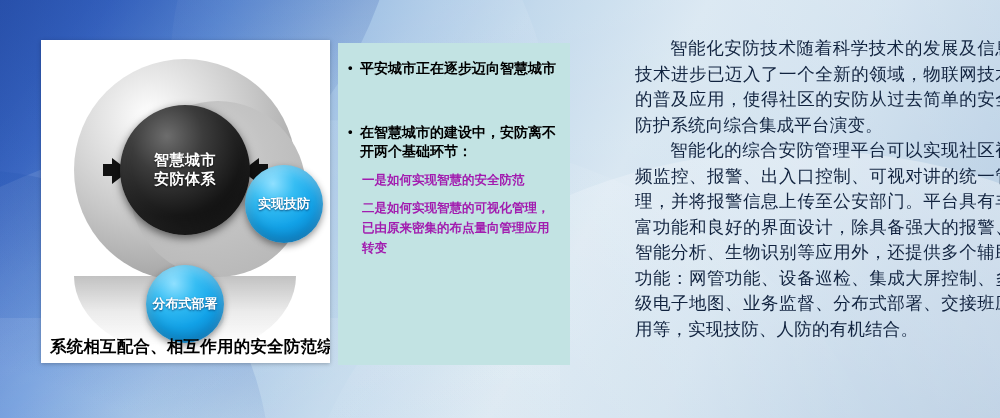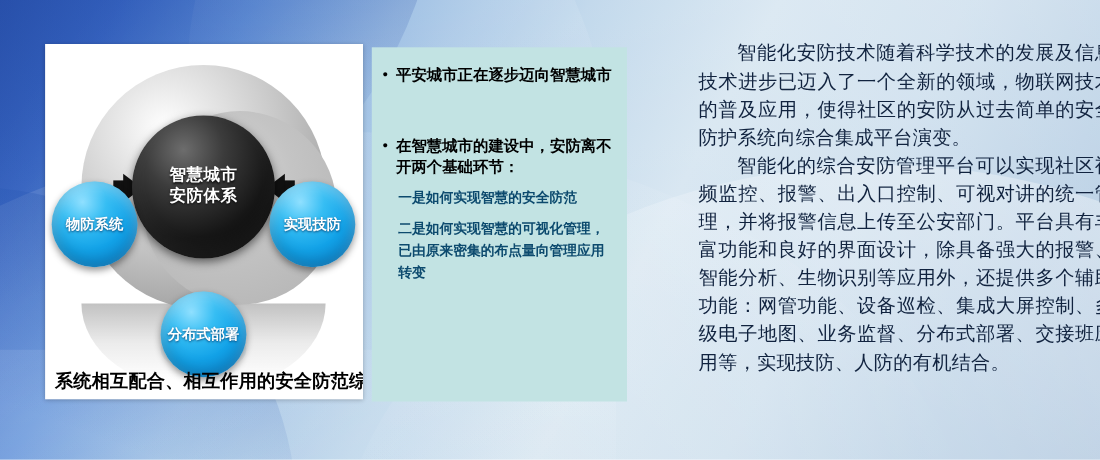--- a/index.html
+++ b/index.html
@@ -118,21 +118,21 @@
   .panel-inner{padding:16px 10px 0 10px;}
   .blt{display:flex;margin:0 0 9px 0;}
   .blt-dot{
     width:12px;flex:0 0 12px;color:#000;font-size:13px;line-height:18px;text-align:left;
     font-weight:bold;
   }
   .blt-txt{
     color:#000;font-size:14px;line-height:19px;font-weight:bold;
   }
   .sub{
-    color:#0c4a6e;font-size:12.5px;line-height:20px;font-weight:bold;
+    color:#a21caf;font-size:12.5px;line-height:20px;font-weight:bold;
     margin:8px 0 0 14px;
   }
   .gap{height:18px;}
 
   
   .rcol{
     position:absolute;left:607px;top:36px;width:378px;
     font-family:"Liberation Serif","DejaVu Serif",serif;
     color:#11233f;font-size:17.5px;line-height:25.5px;
     text-align:justify;letter-spacing:.2px;margin-left:28px;
@@ -171,21 +171,20 @@
       <div class="arr arr-up2"></div>
       <div class="arr arr-up"></div>
 
       <div class="core">
         <div class="core-text">
           <span>智慧城市</span>
           <span>安防体系</span>
         </div>
       </div>
 
-      <div class="bub bub-left">物防系统</div>
       <div class="bub bub-right">实现技防</div>
       <div class="bub bub-bottom">分布式部署</div>
 
       <div class="caption">系统相互配合、相互作用的安全防范综合体</div>
     </div>
   </div>
 
   <div class="panel">
     <div class="panel-inner">
 

